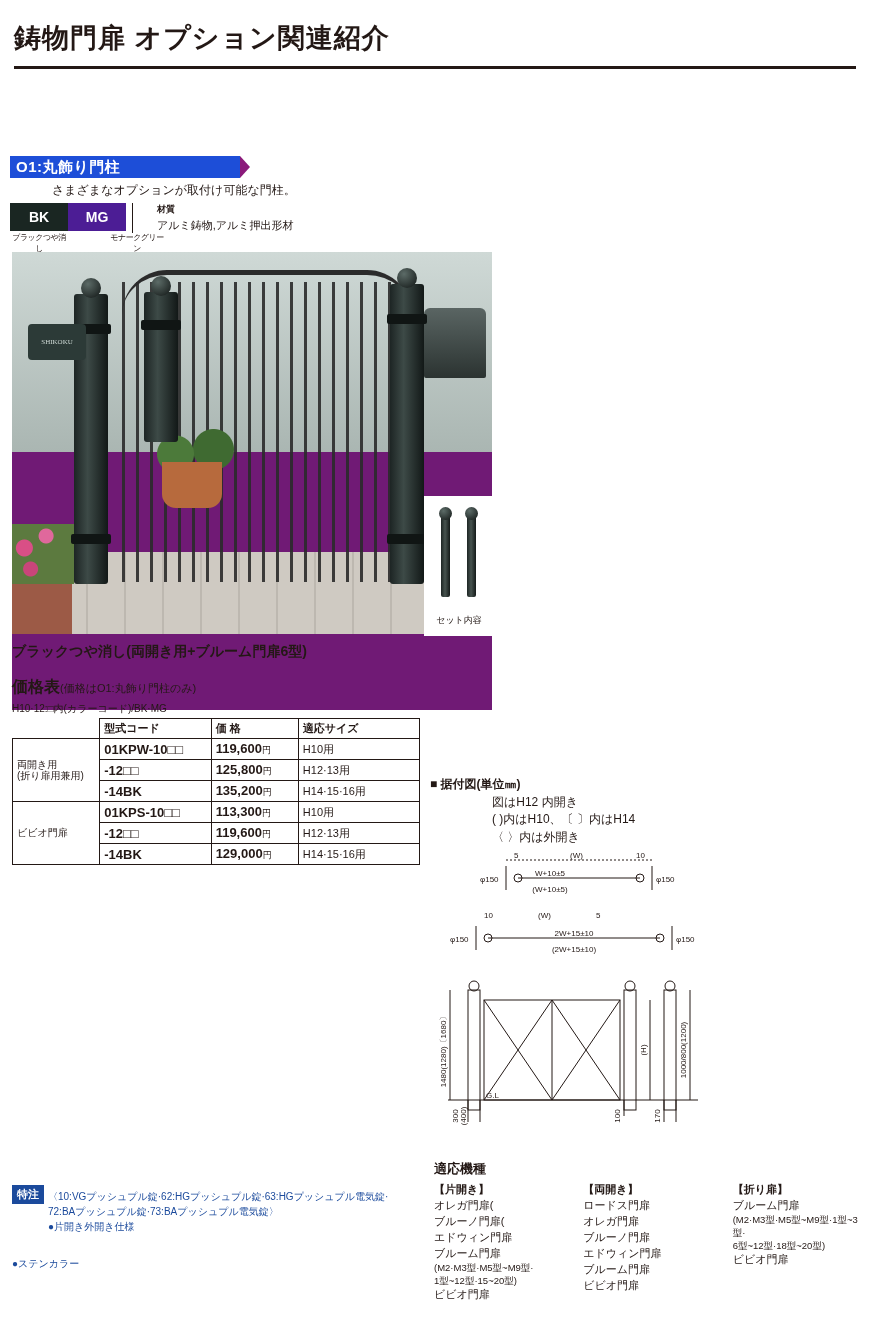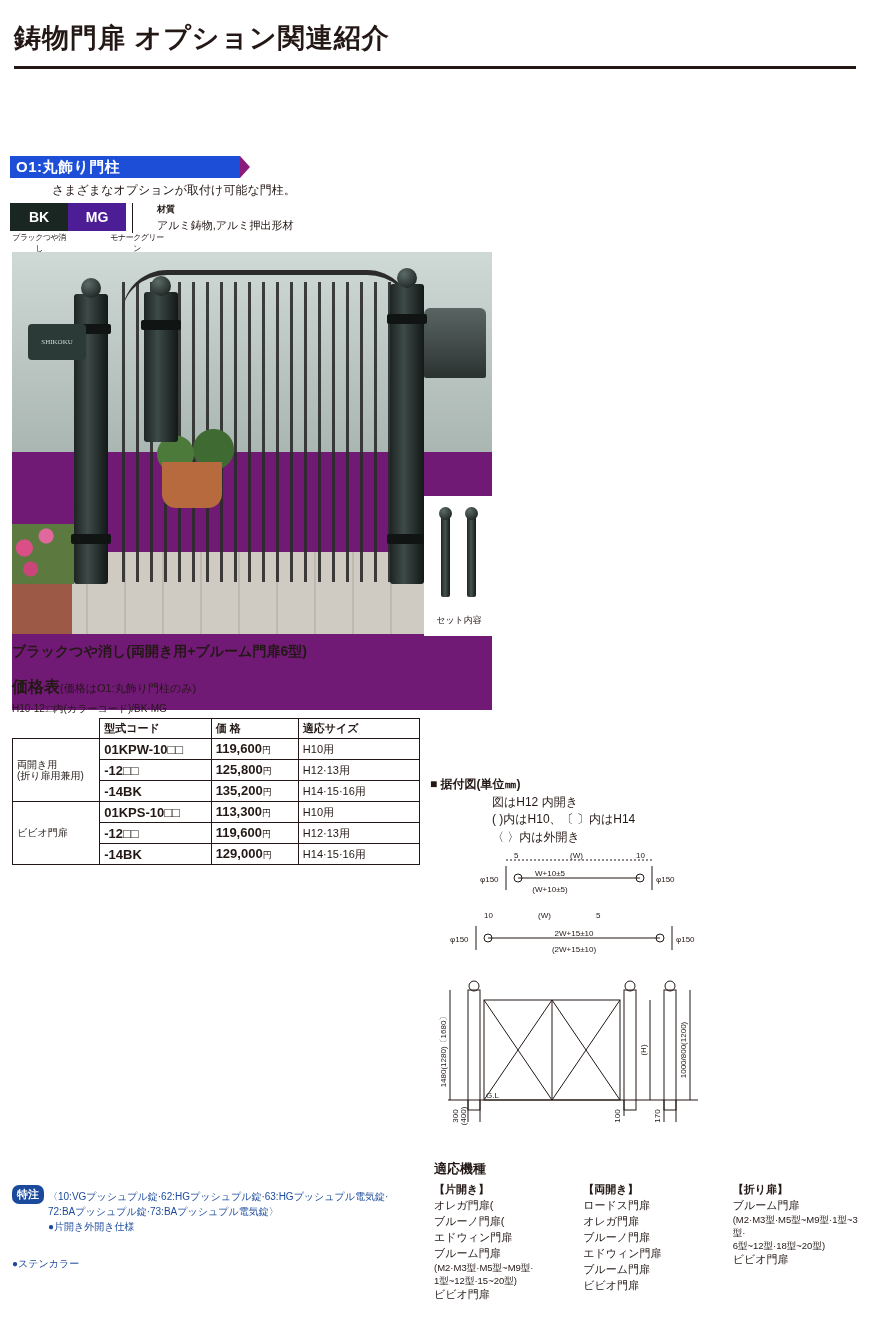--- a/index.html
+++ b/index.html
@@ -315,21 +315,20 @@
   }
   .footnote .tag {
     display: inline-block;
     background: #1b4a9c;
     color: #ffffff;
     font-weight: bold;
     font-size: 11px;
     padding: 1px 5px;
     margin-right: 4px;
     vertical-align: 2px;
-    border-radius: 7px;
   }
   .footnote .blue { color: #1b4a9c; }
   .footnote-line2 { margin-left: 36px; color: #1b4a9c; }
   .footnote-line3 { margin-top: 22px; color: #1b4a9c; }
 
   
   .models {
     position: absolute;
     left: 434px;
     top: 1160px;

